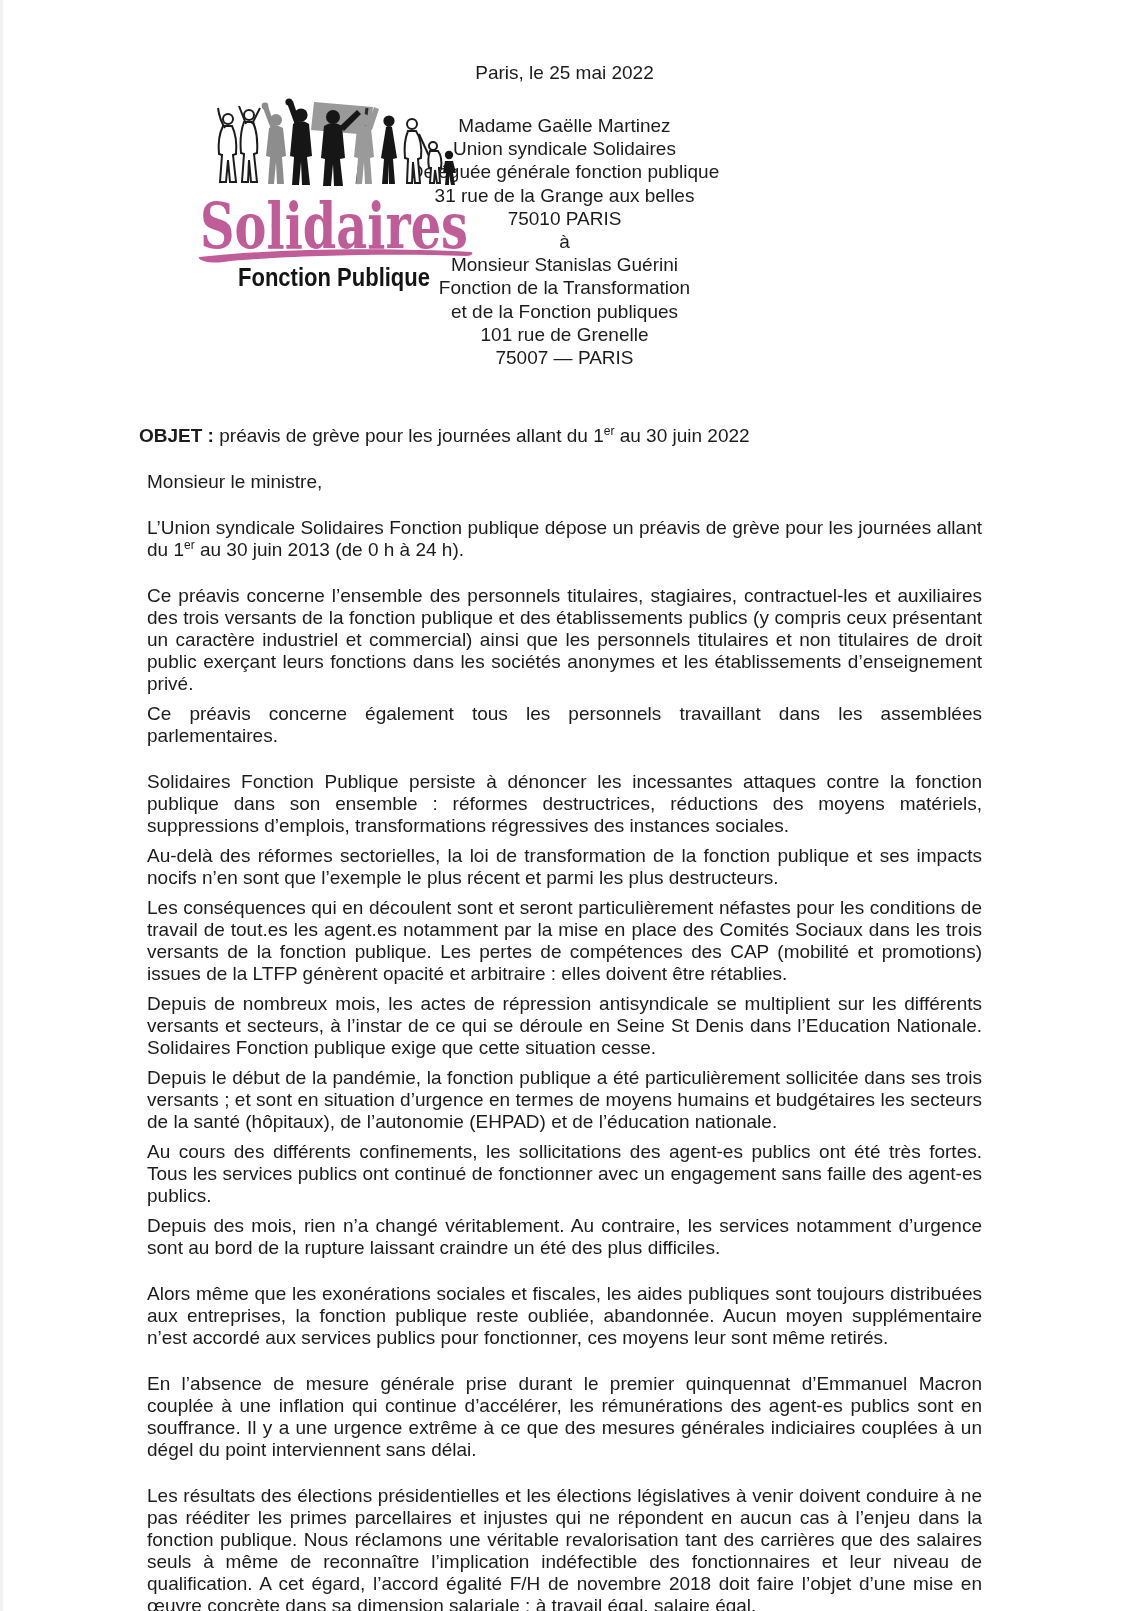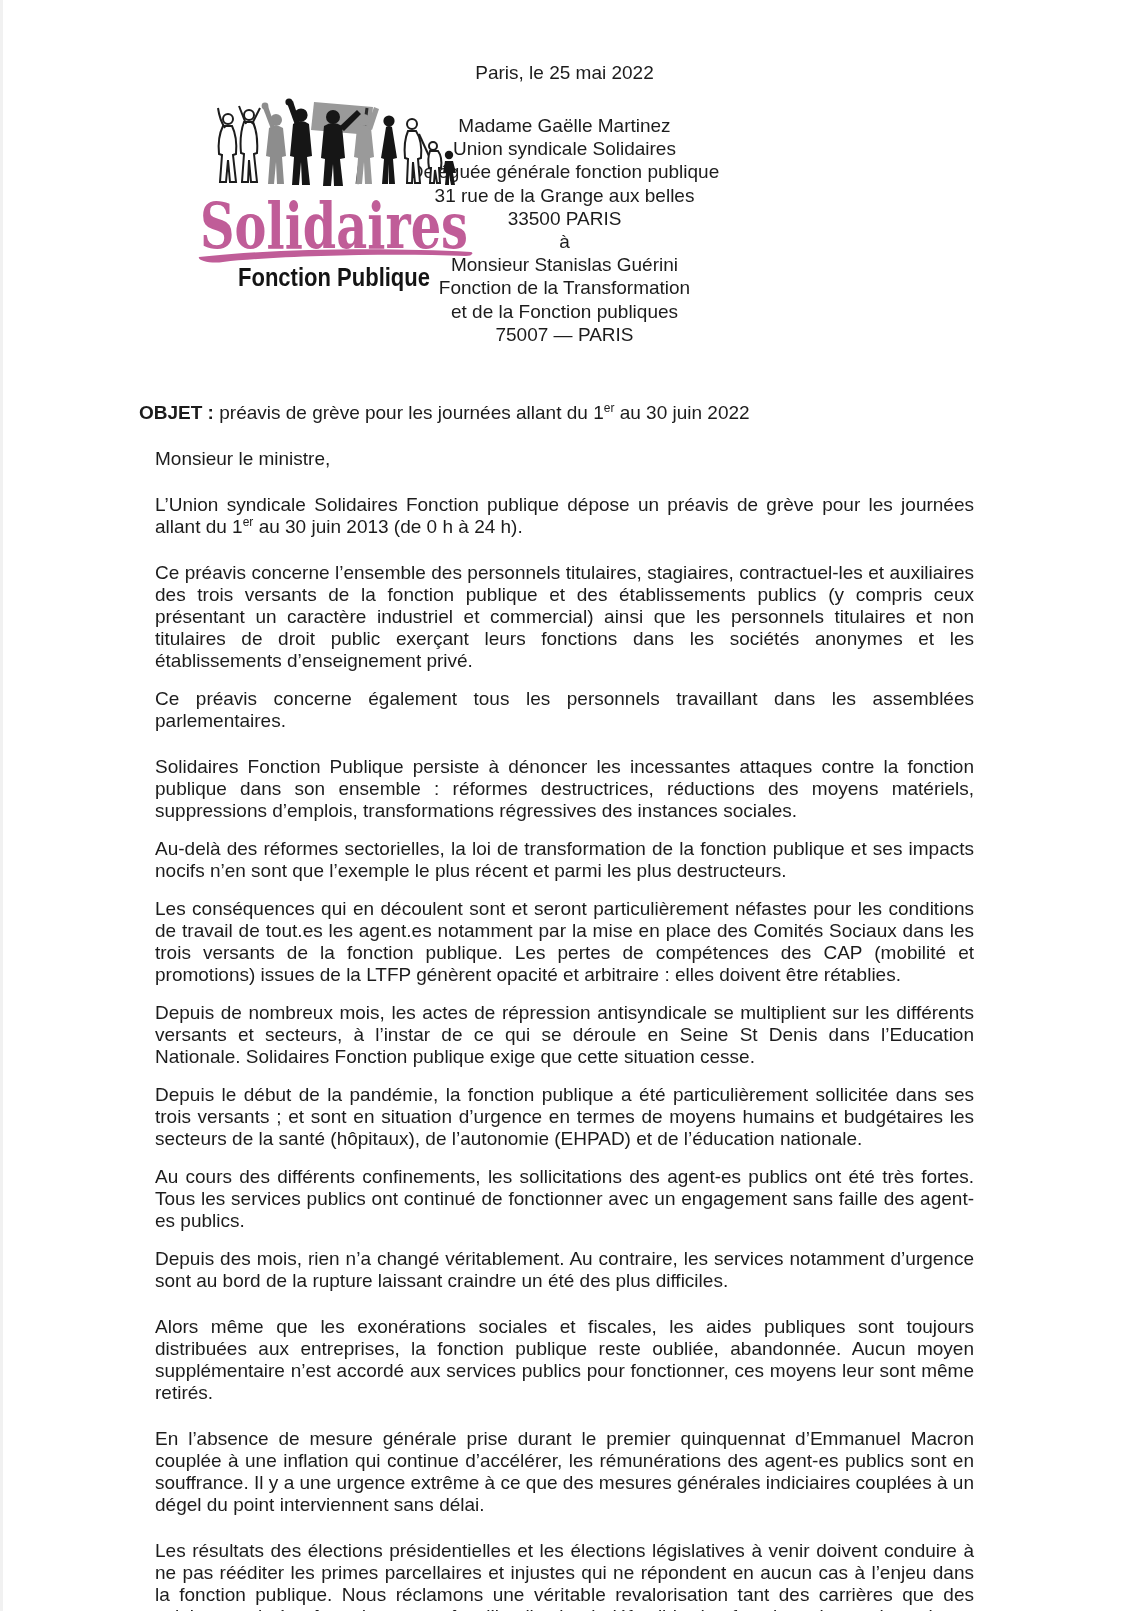--- a/index.html
+++ b/index.html
@@ -13,21 +13,21 @@
     color:#1c1c1c;
     overflow:hidden;
   }
   .content{padding:62px 155px 0 136px}
   .date-line{text-align:center;font-size:19px;line-height:22px}
   .recipient{margin-top:30px;text-align:center;font-size:19px;line-height:23.2px}
   .recipient div{white-space:nowrap}
   .logo{position:absolute;left:178px;top:98px;width:307px;height:194px}
   .subject{margin-top:56px;font-size:19px;line-height:22px}
   .bold{font-weight:bold}
-  p{margin:16px}
+  p{margin:8px}
   .block{margin-top:24px}
   .body-text{font-size:19px;line-height:22px}
   .para{text-align:justify}
   sup{font-size:12px;line-height:0;vertical-align:super}
 </style>
 </head>
 <body>
 
 <div class="page">
 
@@ -100,25 +100,26 @@
   </svg>
 
   <div class="content">
     <div class="date-line">Paris, le 25 mai 2022</div>
 
     <div class="recipient">
       <div>Madame Gaëlle Martinez</div>
       <div>Union syndicale Solidaires</div>
       <div>Déléguée générale fonction publique</div>
       <div>31 rue de la Grange aux belles</div>
-      <div>33500 PARIS</div>
+      <div>75010 PARIS</div>
       <div>à</div>
       <div>Monsieur Stanislas Guérini</div>
       <div>Fonction de la Transformation</div>
       <div>et de la Fonction publiques</div>
+      <div>101 rue de Grenelle</div>
       <div>75007 — PARIS</div>
     </div>
 
     <div class="subject">
       <span class="bold">OBJET :</span><span> préavis de grève pour les journées allant du 1</span><sup>er</sup><span> au 30 juin 2022</span>
     </div>
 
     <div class="body-text">
       <p class="block">Monsieur le ministre,</p>
 

